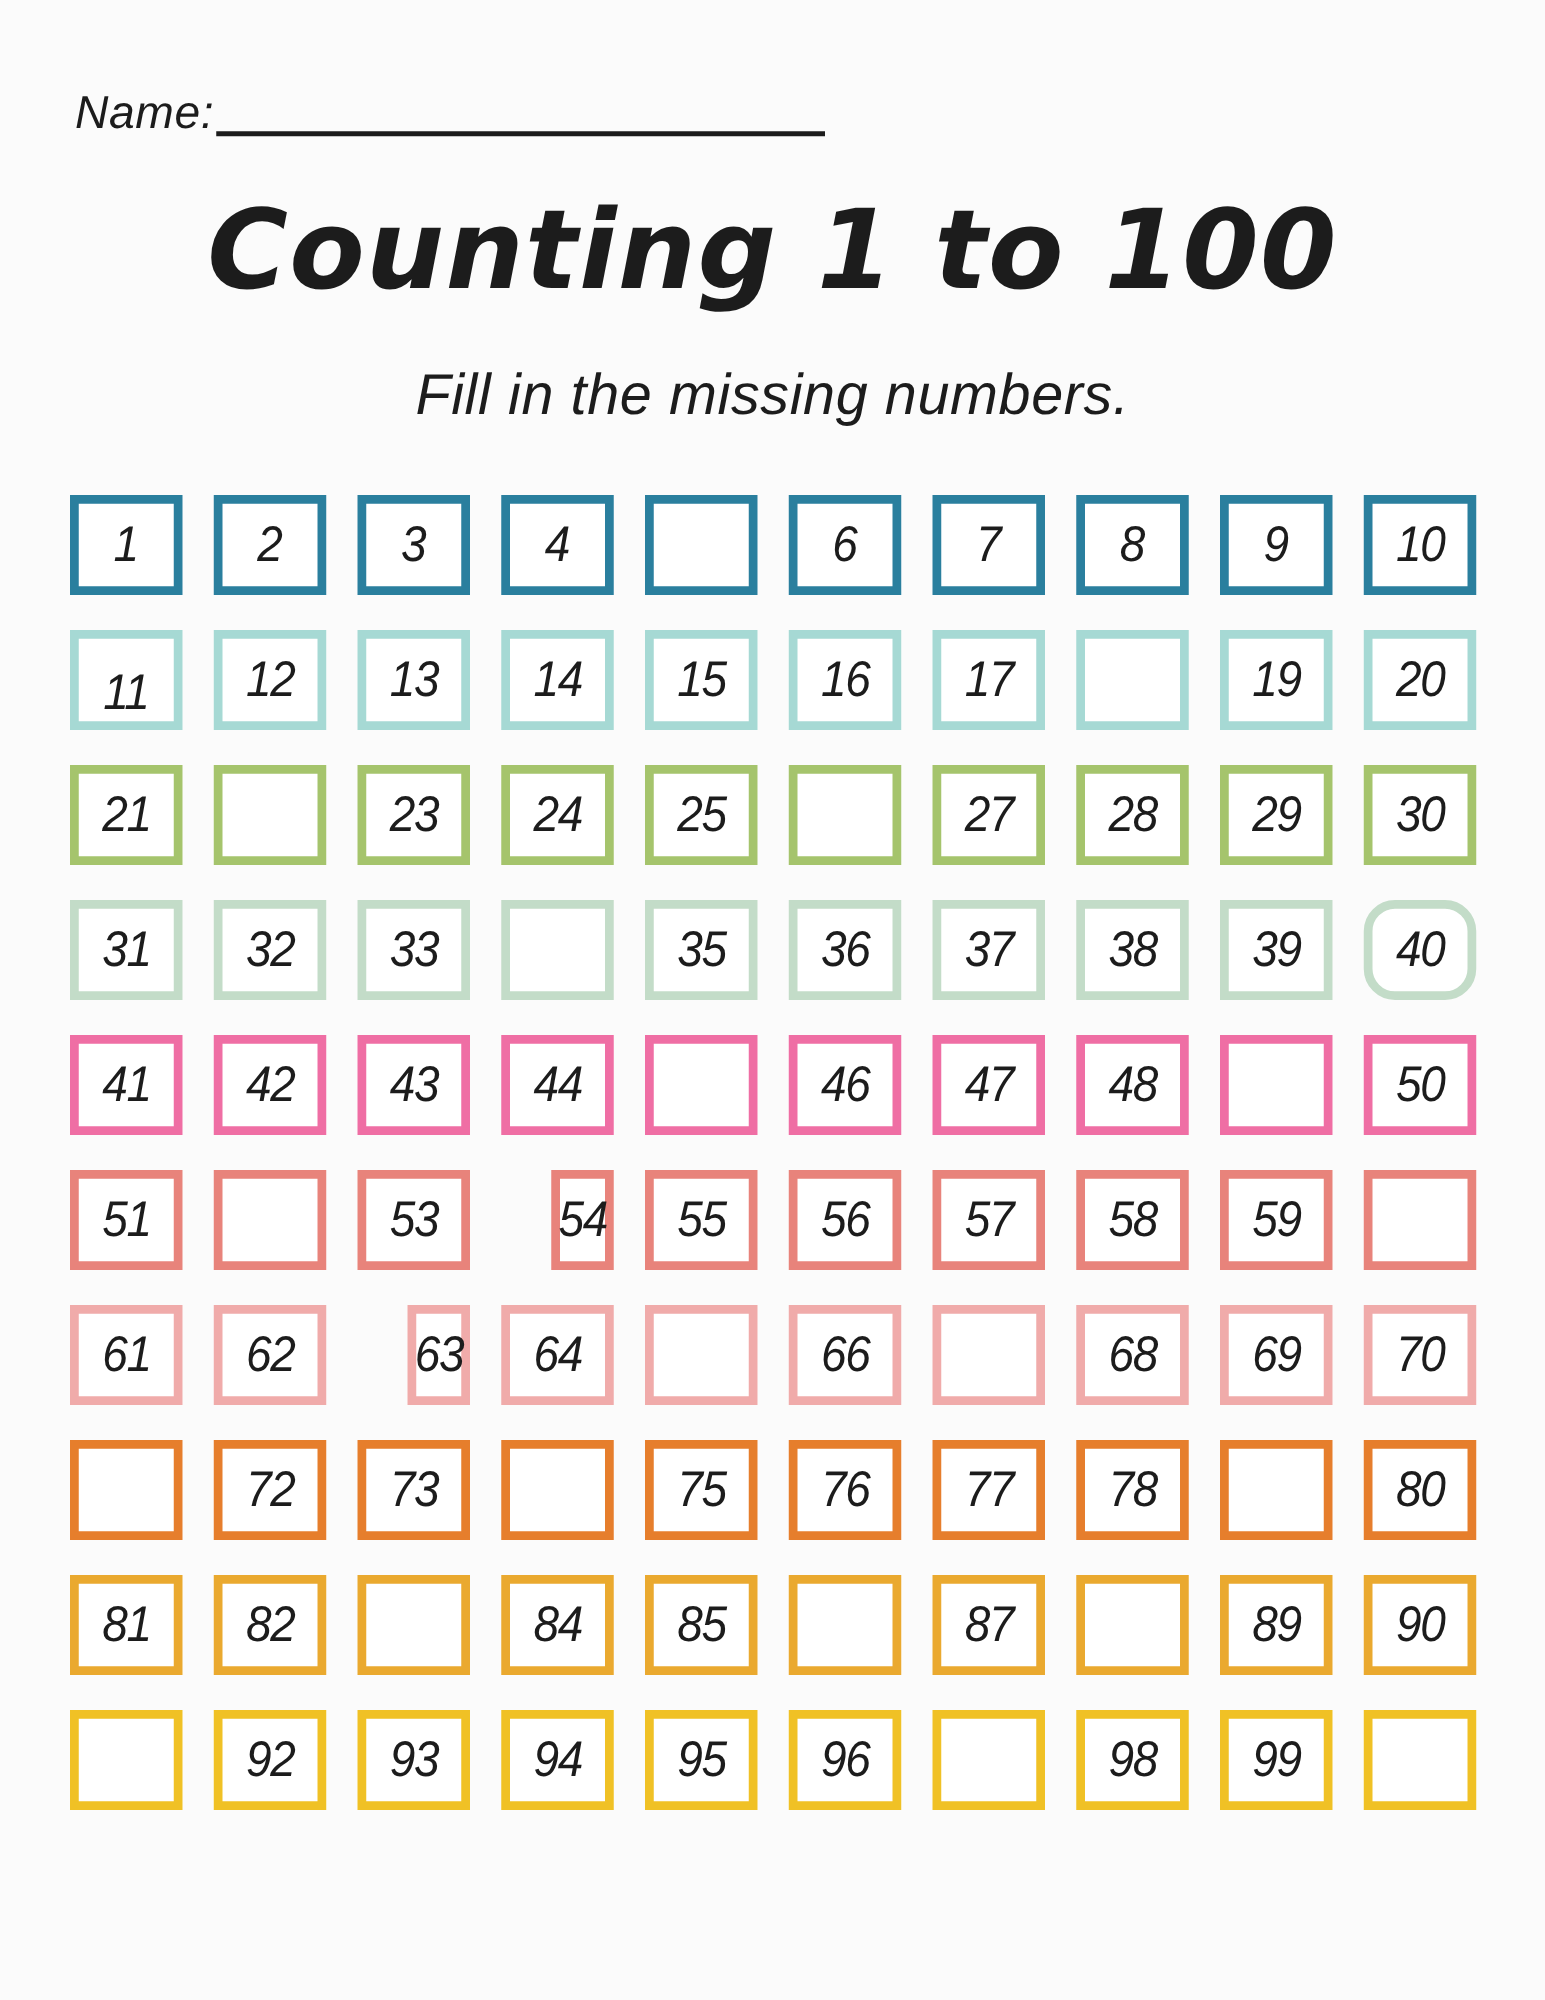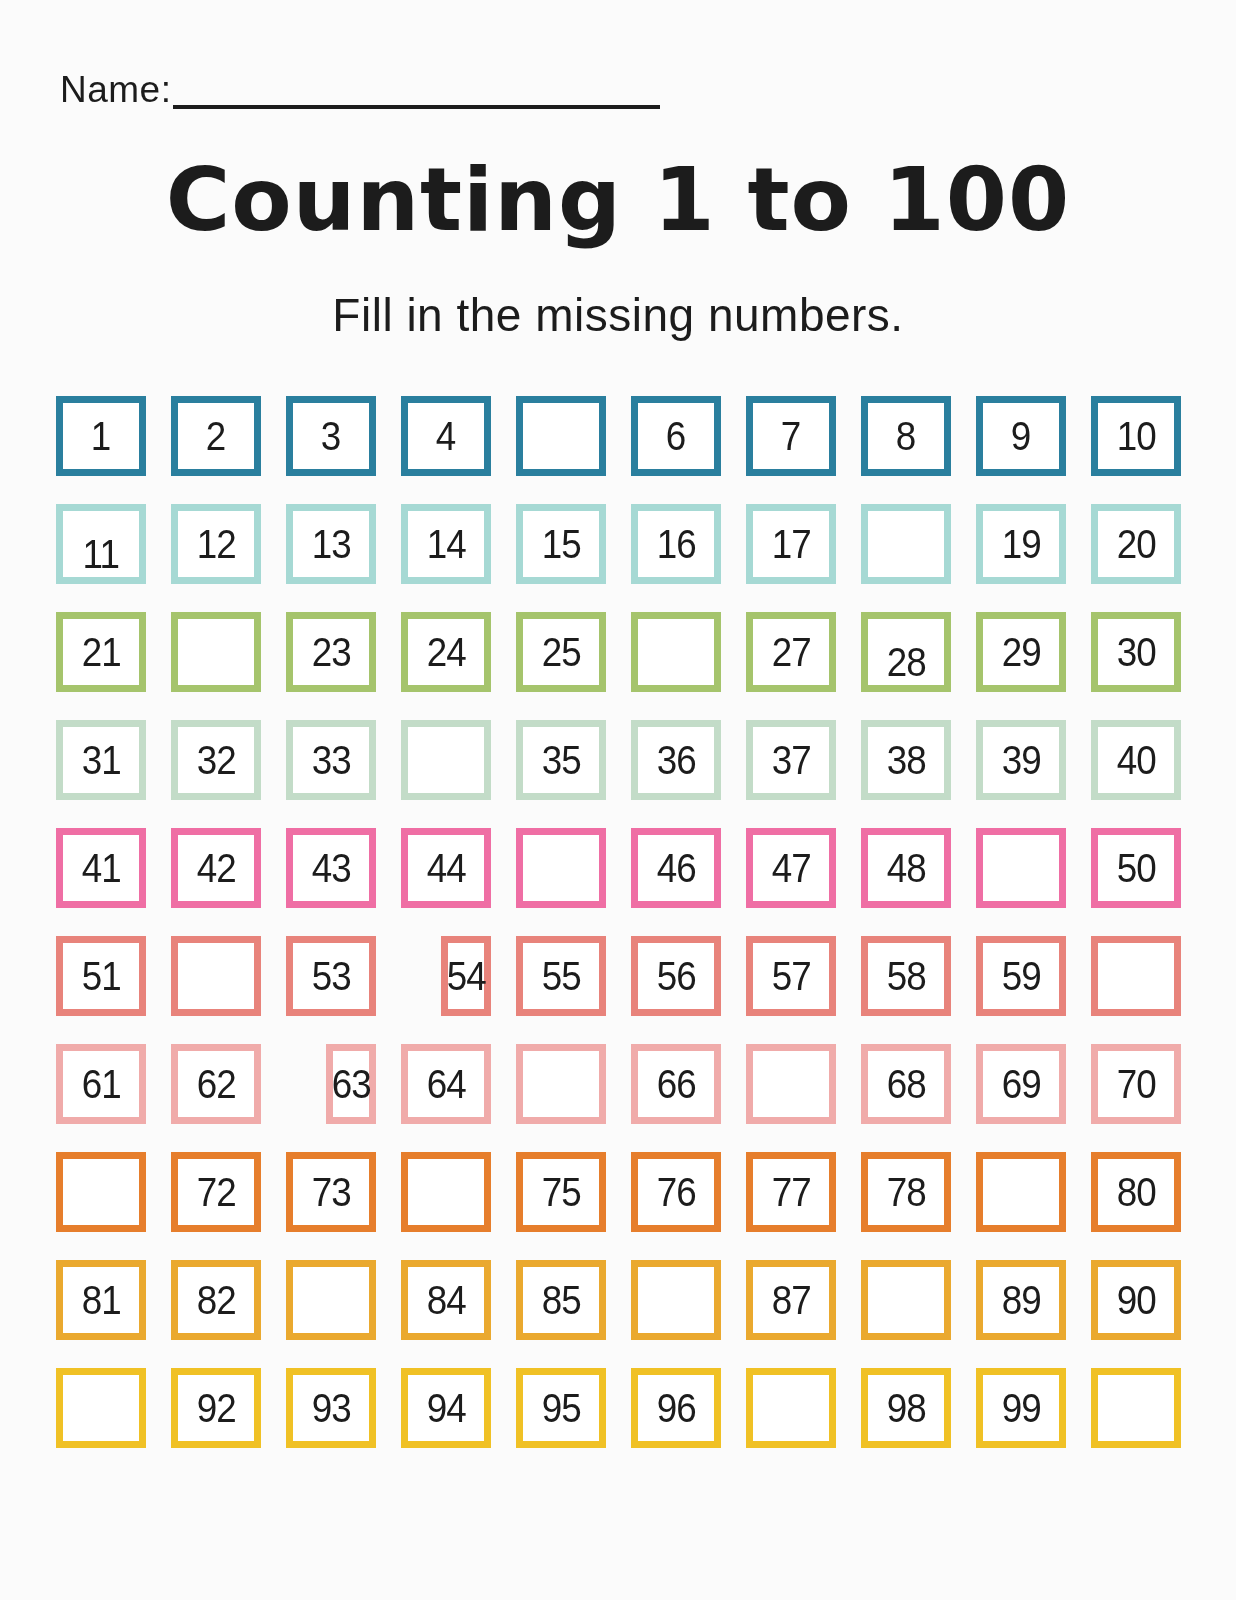--- a/index.html
+++ b/index.html
@@ -9,20 +9,21 @@
     background: #fbfbfb;
     font-family: "Liberation Sans", sans-serif;
     color: #1c1c1c;
     overflow: hidden;
     position: relative;
   }
   .page {
     position: relative;
     width: 1236px;
     height: 1600px;
+    font-style: italic;
   }
 
   
   .name-row {
     position: absolute;
     left: 60px;
     top: 70px;
     display: flex;
     align-items: flex-end;
     width: 600px;
@@ -182,21 +183,21 @@
       </div>
       <div class="cell" style="border-color: rgb(165, 196, 108);">
         <span>25</span>
       </div>
       <div class="cell" style="border-color: rgb(165, 196, 108);">
         <span></span>
       </div>
       <div class="cell" style="border-color: rgb(165, 196, 108);">
         <span>27</span>
       </div>
-      <div class="cell" style="border-color: rgb(165, 196, 108); align-items: flex-end;">
+      <div class="cell" style="border-color: rgb(165, 196, 108);">
         <span>28</span>
       </div>
       <div class="cell" style="border-color: rgb(165, 196, 108);">
         <span>29</span>
       </div>
       <div class="cell" style="border-color: rgb(165, 196, 108);">
         <span>30</span>
       </div>
       <div class="cell" style="border-color: rgb(195, 220, 200);">
         <span>31</span>
@@ -218,21 +219,21 @@
       </div>
       <div class="cell" style="border-color: rgb(195, 220, 200);">
         <span>37</span>
       </div>
       <div class="cell" style="border-color: rgb(195, 220, 200);">
         <span>38</span>
       </div>
       <div class="cell" style="border-color: rgb(195, 220, 200);">
         <span>39</span>
       </div>
-      <div class="cell" style="border-color: rgb(195, 220, 200);">
+      <div class="cell" style="border-color: rgb(195, 220, 200); border-radius: 25px;">
         <span>40</span>
       </div>
       <div class="cell" style="border-color: rgb(239, 110, 164);">
         <span>41</span>
       </div>
       <div class="cell" style="border-color: rgb(239, 110, 164);">
         <span>42</span>
       </div>
       <div class="cell" style="border-color: rgb(239, 110, 164);">
         <span>43</span>

